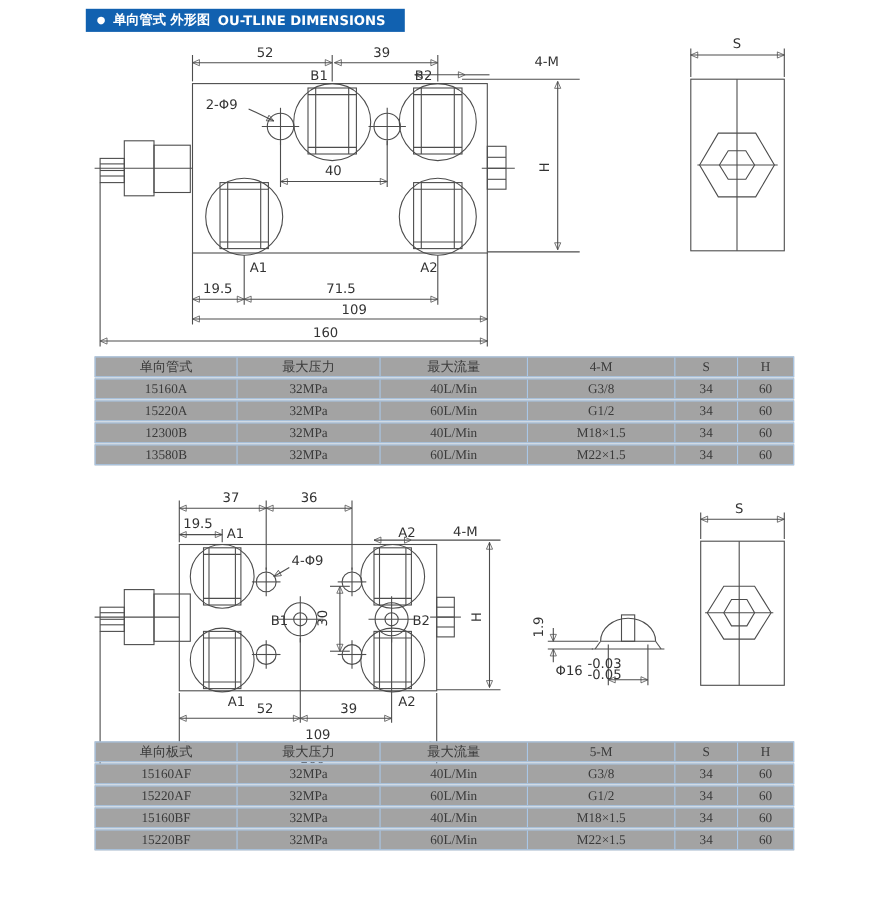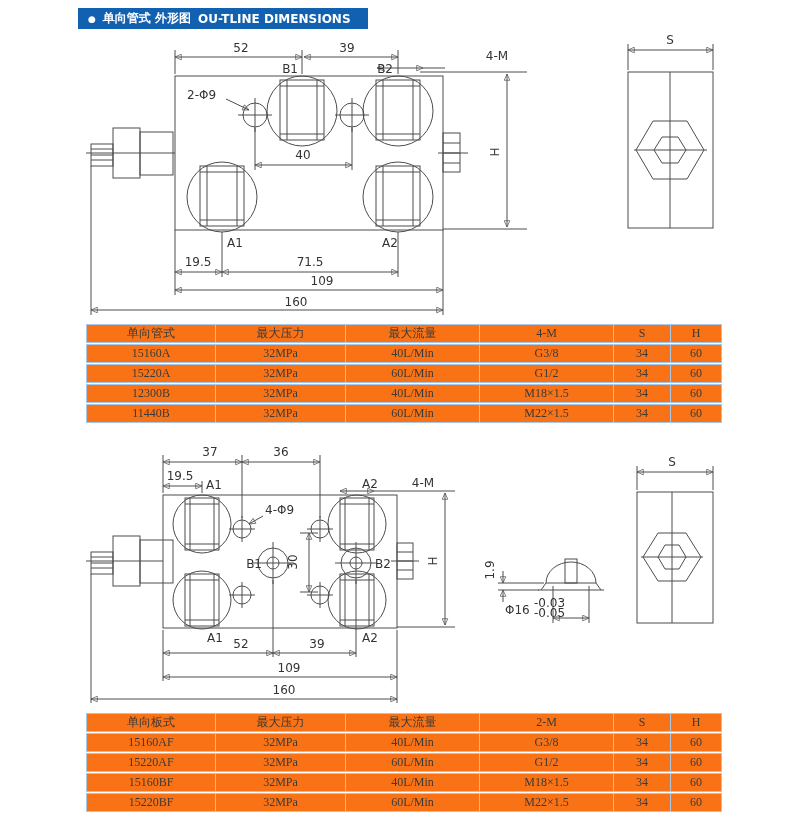--- a/index.html
+++ b/index.html
@@ -8,21 +8,21 @@
   .hdr{position:absolute;left:78px;top:8px;width:290px;height:21px;background:#1161b0;
        color:#fff;display:flex;align-items:center;gap:7px;padding:0 10px;box-sizing:border-box;
        font:bold 12px "DejaVu Sans",sans-serif;white-space:nowrap;}
   .hdr .bullet{font-size:9px;}
   svg.dwg{position:absolute;left:0;top:0;}
   svg.dwg line,svg.dwg rect,svg.dwg circle,svg.dwg path,svg.dwg polygon,svg.dwg ellipse{
        stroke:#4d4d4d;fill:none;stroke-width:1;}
   svg.dwg text{stroke:none;fill:#333;font-family:"DejaVu Sans",sans-serif;font-size:12px;}
   .tbl{position:absolute;width:636px;font-family:"Liberation Serif","DejaVu Serif",serif;
        font-size:12px;color:#3a3a3a;}
-  .trow{display:flex;border:1px solid #a9c7e7;height:17px;line-height:17px;margin-bottom:1px;background:#f97316;}
+  .trow{display:flex;border:1px solid #a9c7e7;height:17px;line-height:17px;margin-bottom:1px;background:#a3a3a3;}
   .tc{border-right:1px solid #a9c7e7;text-align:center;box-sizing:border-box;overflow:hidden;white-space:nowrap;}
   .tc:last-child{border-right:none;}
   .c0{width:129px}.c1{width:130px}.c2{width:134px}.c3{width:134px}.c4{width:57px}.c5{flex:1}
 </style>
 </head>
 <body>
 
 <div class="page">
 
   <div class="hdr">
@@ -309,35 +309,35 @@
     </div>
     <div class="trow">
       <div class="tc c0">12300B</div>
       <div class="tc c1">32MPa</div>
       <div class="tc c2">40L/Min</div>
       <div class="tc c3">M18×1.5</div>
       <div class="tc c4">34</div>
       <div class="tc c5">60</div>
     </div>
     <div class="trow">
-      <div class="tc c0">11440B</div>
+      <div class="tc c0">13580B</div>
       <div class="tc c1">32MPa</div>
       <div class="tc c2">60L/Min</div>
       <div class="tc c3">M22×1.5</div>
       <div class="tc c4">34</div>
       <div class="tc c5">60</div>
     </div>
   </div>
 
-  <div class="tbl" style="left:86px;top:713px;">
+  <div class="tbl" style="left:86px;top:674px;">
     <div class="trow">
       <div class="tc c0">单向板式</div>
       <div class="tc c1">最大压力</div>
       <div class="tc c2">最大流量</div>
-      <div class="tc c3">2-M</div>
+      <div class="tc c3">5-M</div>
       <div class="tc c4">S</div>
       <div class="tc c5">H</div>
     </div>
     <div class="trow">
       <div class="tc c0">15160AF</div>
       <div class="tc c1">32MPa</div>
       <div class="tc c2">40L/Min</div>
       <div class="tc c3">G3/8</div>
       <div class="tc c4">34</div>
       <div class="tc c5">60</div>

